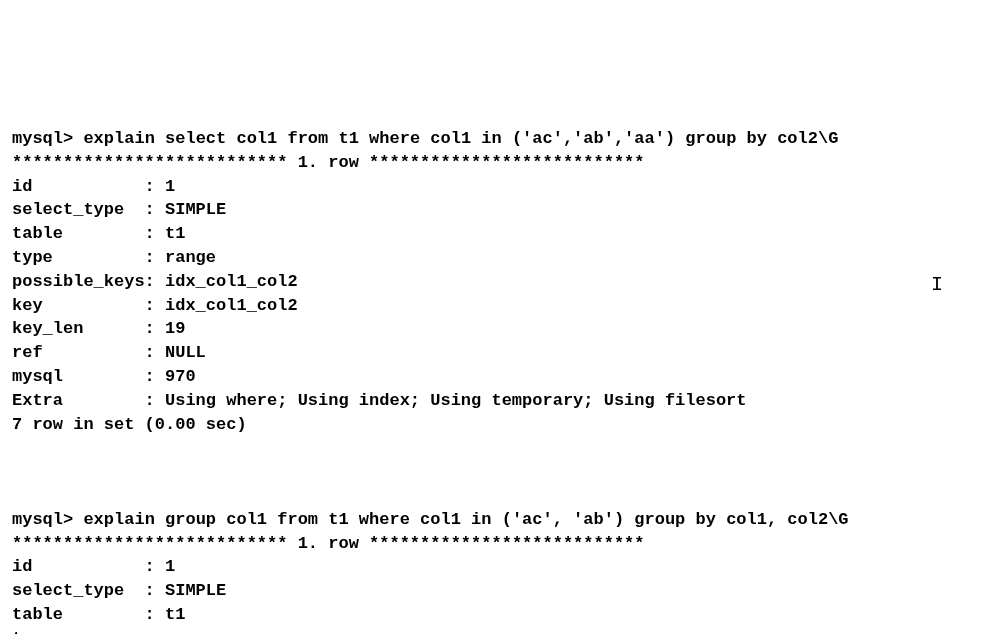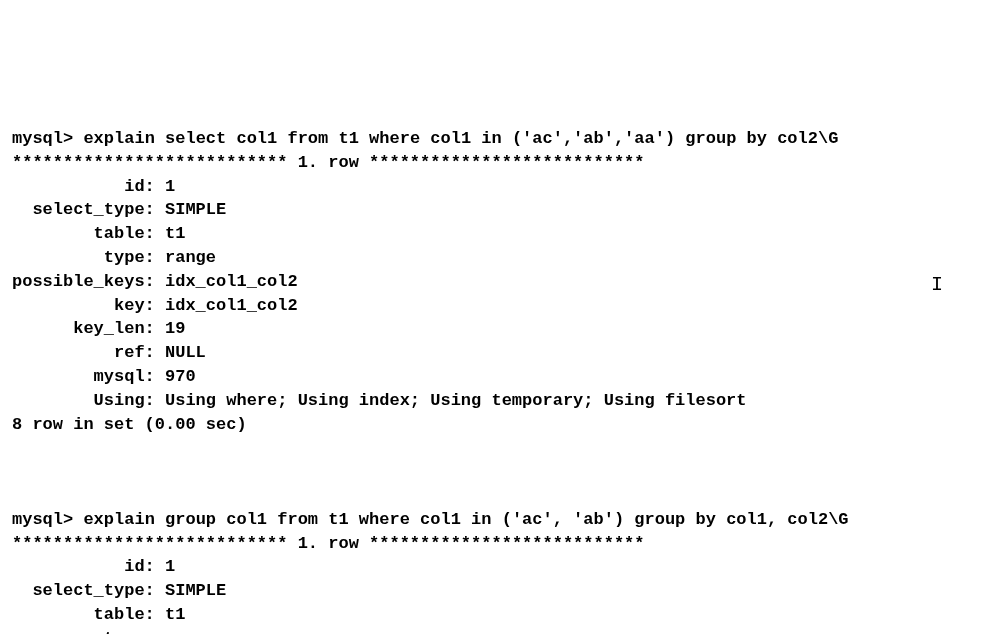--- a/index.html
+++ b/index.html
@@ -19,42 +19,41 @@
     .cursor {
       position: absolute;
       right: 50px;
       top: 168px;
       font-size: 20px;
       font-weight: normal;
     }
     .field-label {
       display: inline-block;
       width: 13ch;
-      text-align: right;
     }
   </style>
 </head>
 <body>
 
 
 
 <div class="terminal">
 <div><span>mysql&gt;</span> <span>explain select col1 from t1 where col1 in ('ac','ab','aa') group by col2\G</span>
 <span>*************************** 1. row ***************************</span>
 <span class="field-label">id</span>: <span>1</span>
 <span class="field-label">select_type</span>: <span>SIMPLE</span>
 <span class="field-label">table</span>: <span>t1</span>
 <span class="field-label">type</span>: <span>range</span>
 <span class="field-label">possible_keys</span>: <span>idx_col1_col2</span>
 <span class="field-label">key</span>: <span>idx_col1_col2</span>
 <span class="field-label">key_len</span>: <span>19</span>
 <span class="field-label">ref</span>: <span>NULL</span>
 <span class="field-label">mysql</span>: <span>970</span>
-<span class="field-label">Using</span>: <span>Using where; Using index; Using temporary; Using filesort</span>
-<span>8 row in set (0.00 sec)</span></div>
+<span class="field-label">Extra</span>: <span>Using where; Using index; Using temporary; Using filesort</span>
+<span>7 row in set (0.00 sec)</span></div>
 
 
 <div><span>mysql&gt;</span> <span>explain group col1 from t1 where col1 in ('ac', 'ab') group by col1, col2\G</span>
 <span>*************************** 1. row ***************************</span>
 <span class="field-label">id</span>: <span>1</span>
 <span class="field-label">select_type</span>: <span>SIMPLE</span>
 <span class="field-label">table</span>: <span>t1</span>
 <span class="field-label">type</span>: <span>range</span>
 : 
 : 

